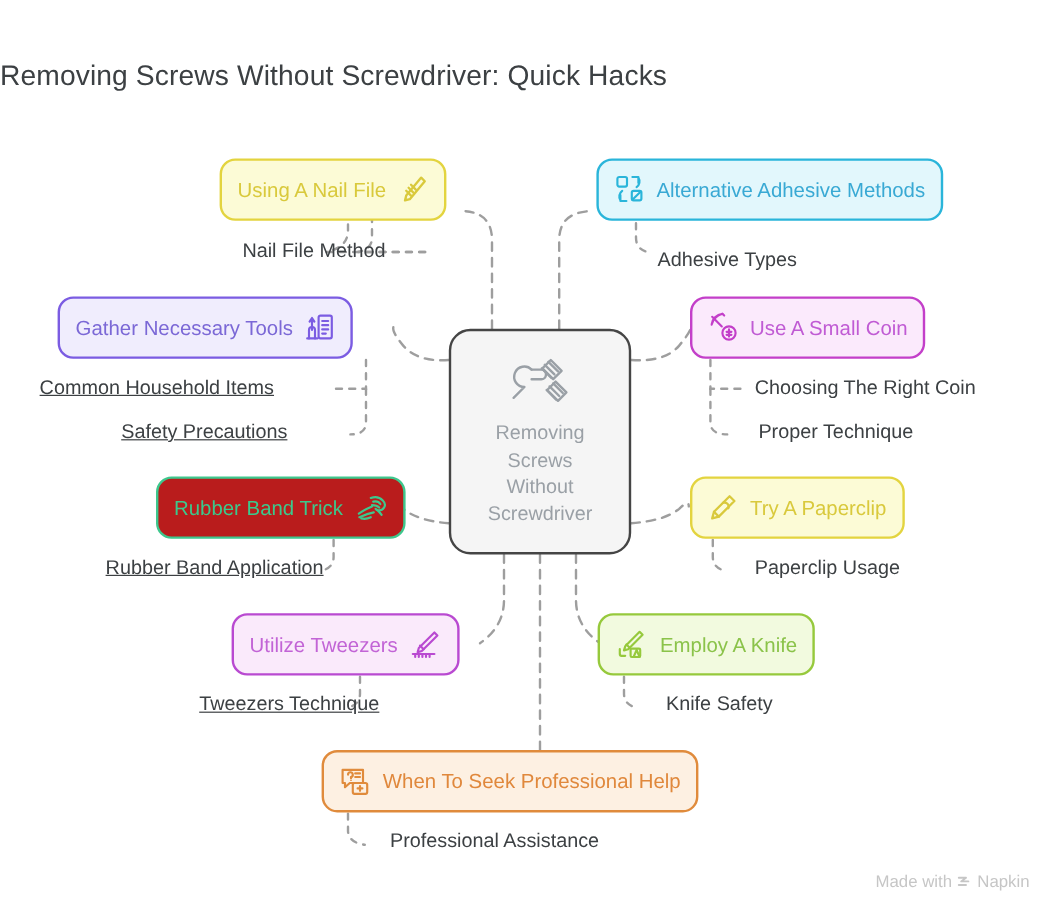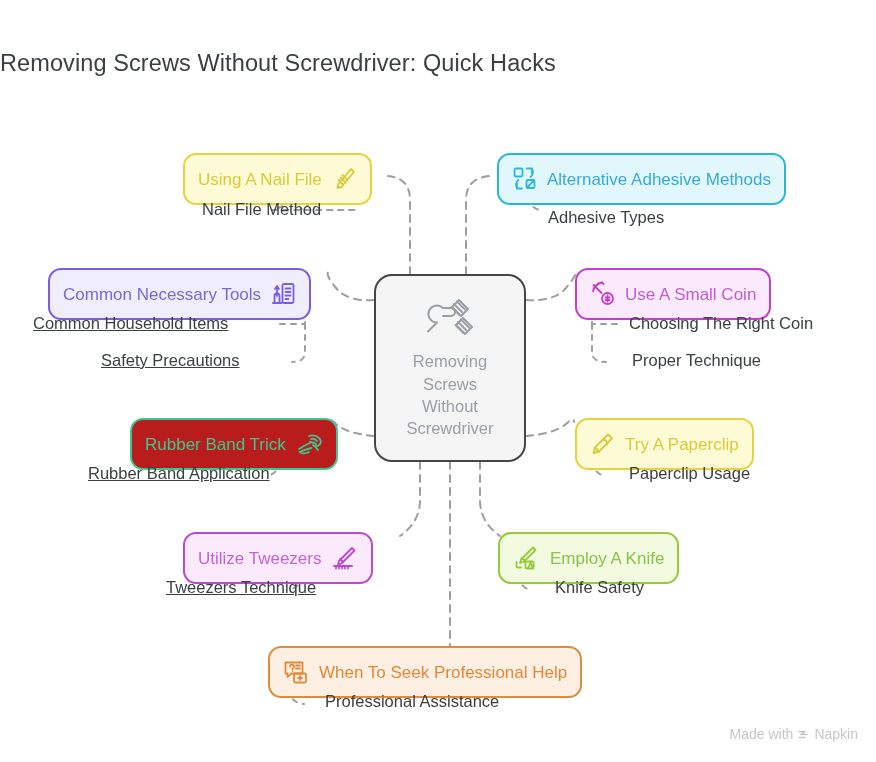--- a/index.html
+++ b/index.html
@@ -96,21 +96,20 @@
     border-width: 2.2px;
     border-style: solid;
     border-radius: 13px;
     display: flex;
     align-items: center;
     gap: 9px;
     padding: 0 13px;
     height: 52px;
     z-index: 3;
     white-space: nowrap;
-    margin-top: 21px;
   }
   .node .nlabel {
     font-size: 17px;
     line-height: 1;
   }
   .node .nicon {
     line-height: 0;
     flex: 0 0 auto;
     display: flex;
     align-items: center;
@@ -213,21 +212,21 @@
         <path d="M15 2.5 l5 0 0 5 M20 3 a6 6 0 0 1 -1.5 8"></path>
         <path d="M10 22.5 l-5 0 0 -5 M5 22 a6 6 0 0 1 1.5 -8"></path>
         <path d="M22 14.5 l-7 7"></path>
       </svg>
     </span>
     <span class="nlabel" style="color:#39a9d4;">Alternative Adhesive Methods</span>
   </div>
   <div class="sub" style="left:548px; top:208px;">Adhesive Types</div>
 
   <div class="node icon-right" style="left:48px; top:247px; border-color:#7b5ce2; background:#f0edfd;">
-    <span class="nlabel" style="color:#7b68d6;">Common Necessary Tools</span>
+    <span class="nlabel" style="color:#7b68d6;">Gather Necessary Tools</span>
     <span class="nicon">
       <svg width="26" height="26" viewBox="0 0 26 26" fill="none" stroke="#7b5ce2" stroke-width="1.8" stroke-linecap="round" stroke-linejoin="round">
         <rect x="12.5" y="3" width="11" height="19" rx="1.5"></rect>
         <path d="M15.5 7.5 h5 M15.5 11 h5 M15.5 14.5 h5 M15.5 18 h3"></path>
         <path d="M4.5 22 v-7 a2.5 2.5 0 0 1 5 0 v7"></path>
         <path d="M3 22 h8.5"></path>
         <path d="M7 15 v-8 M5 8 l2 -3 2 3"></path>
       </svg>
     </span>
   </div>
@@ -268,21 +267,21 @@
       <svg width="26" height="26" viewBox="0 0 26 26" fill="none" stroke="#d9c93c" stroke-width="1.9" stroke-linecap="round" stroke-linejoin="round">
         <path d="M18 3.5 l4 4 -13 13 -5.5 1.5 1.5 -5.5 z"></path>
         <path d="M5 16.5 l4 4"></path>
         <path d="M12.5 9 a3.5 3.5 0 0 1 4.5 4.5"></path>
       </svg>
     </span>
     <span class="nlabel" style="color:#d9c93c;">Try A Paperclip</span>
   </div>
   <div class="sub" style="left:629px; top:464px;">Paperclip Usage</div>
 
-  <div class="node icon-right" style="left:183px; top:511px; border-color:#b94ad1; background:#faeafb;">
+  <div class="node icon-right" style="left:193px; top:511px; border-color:#b94ad1; background:#faeafb;">
     <span class="nlabel" style="color:#c264d6;">Utilize Tweezers</span>
     <span class="nicon">
       <svg width="28" height="26" viewBox="0 0 28 26" fill="none" stroke="#b94ad1" stroke-width="1.8" stroke-linecap="round" stroke-linejoin="round">
         <path d="M22 3 l2.5 2.5 -13 13 -3.5 1 1 -3.5 z"></path>
         <path d="M10 14 l3 3"></path>
         <path d="M4 21 h18"></path>
         <path d="M6 21 v2.5 M9 21 v2.5 M12 21 v2.5 M15 21 v2.5 M18 21 v2.5"></path>
       </svg>
     </span>
   </div>

